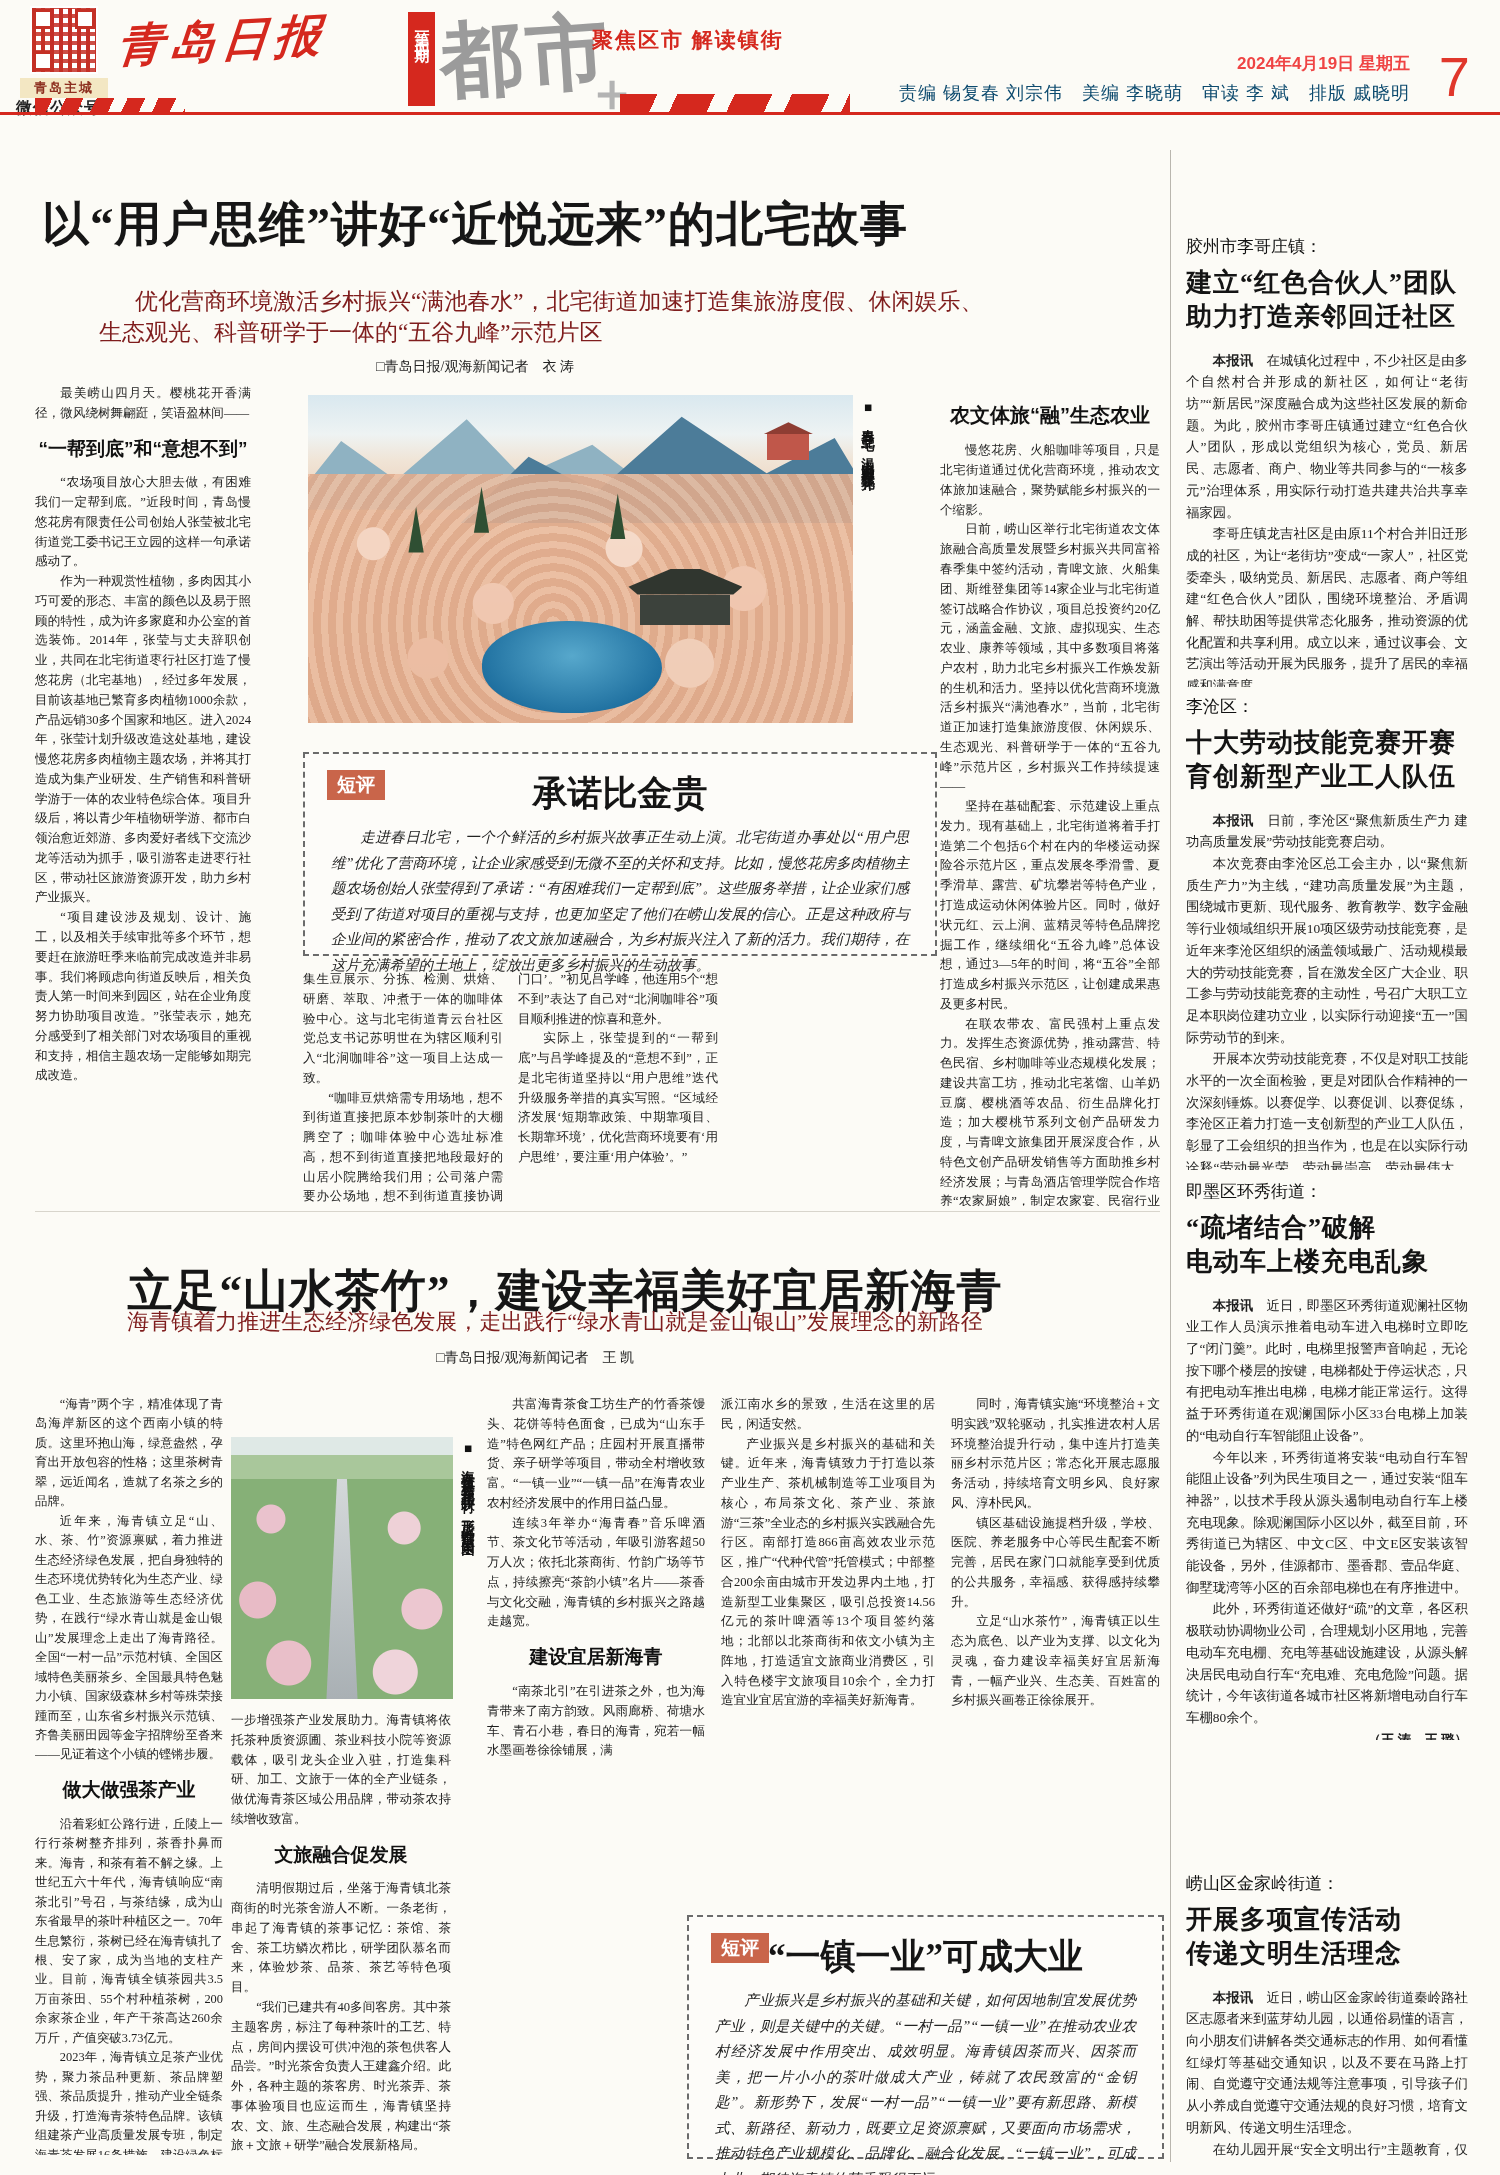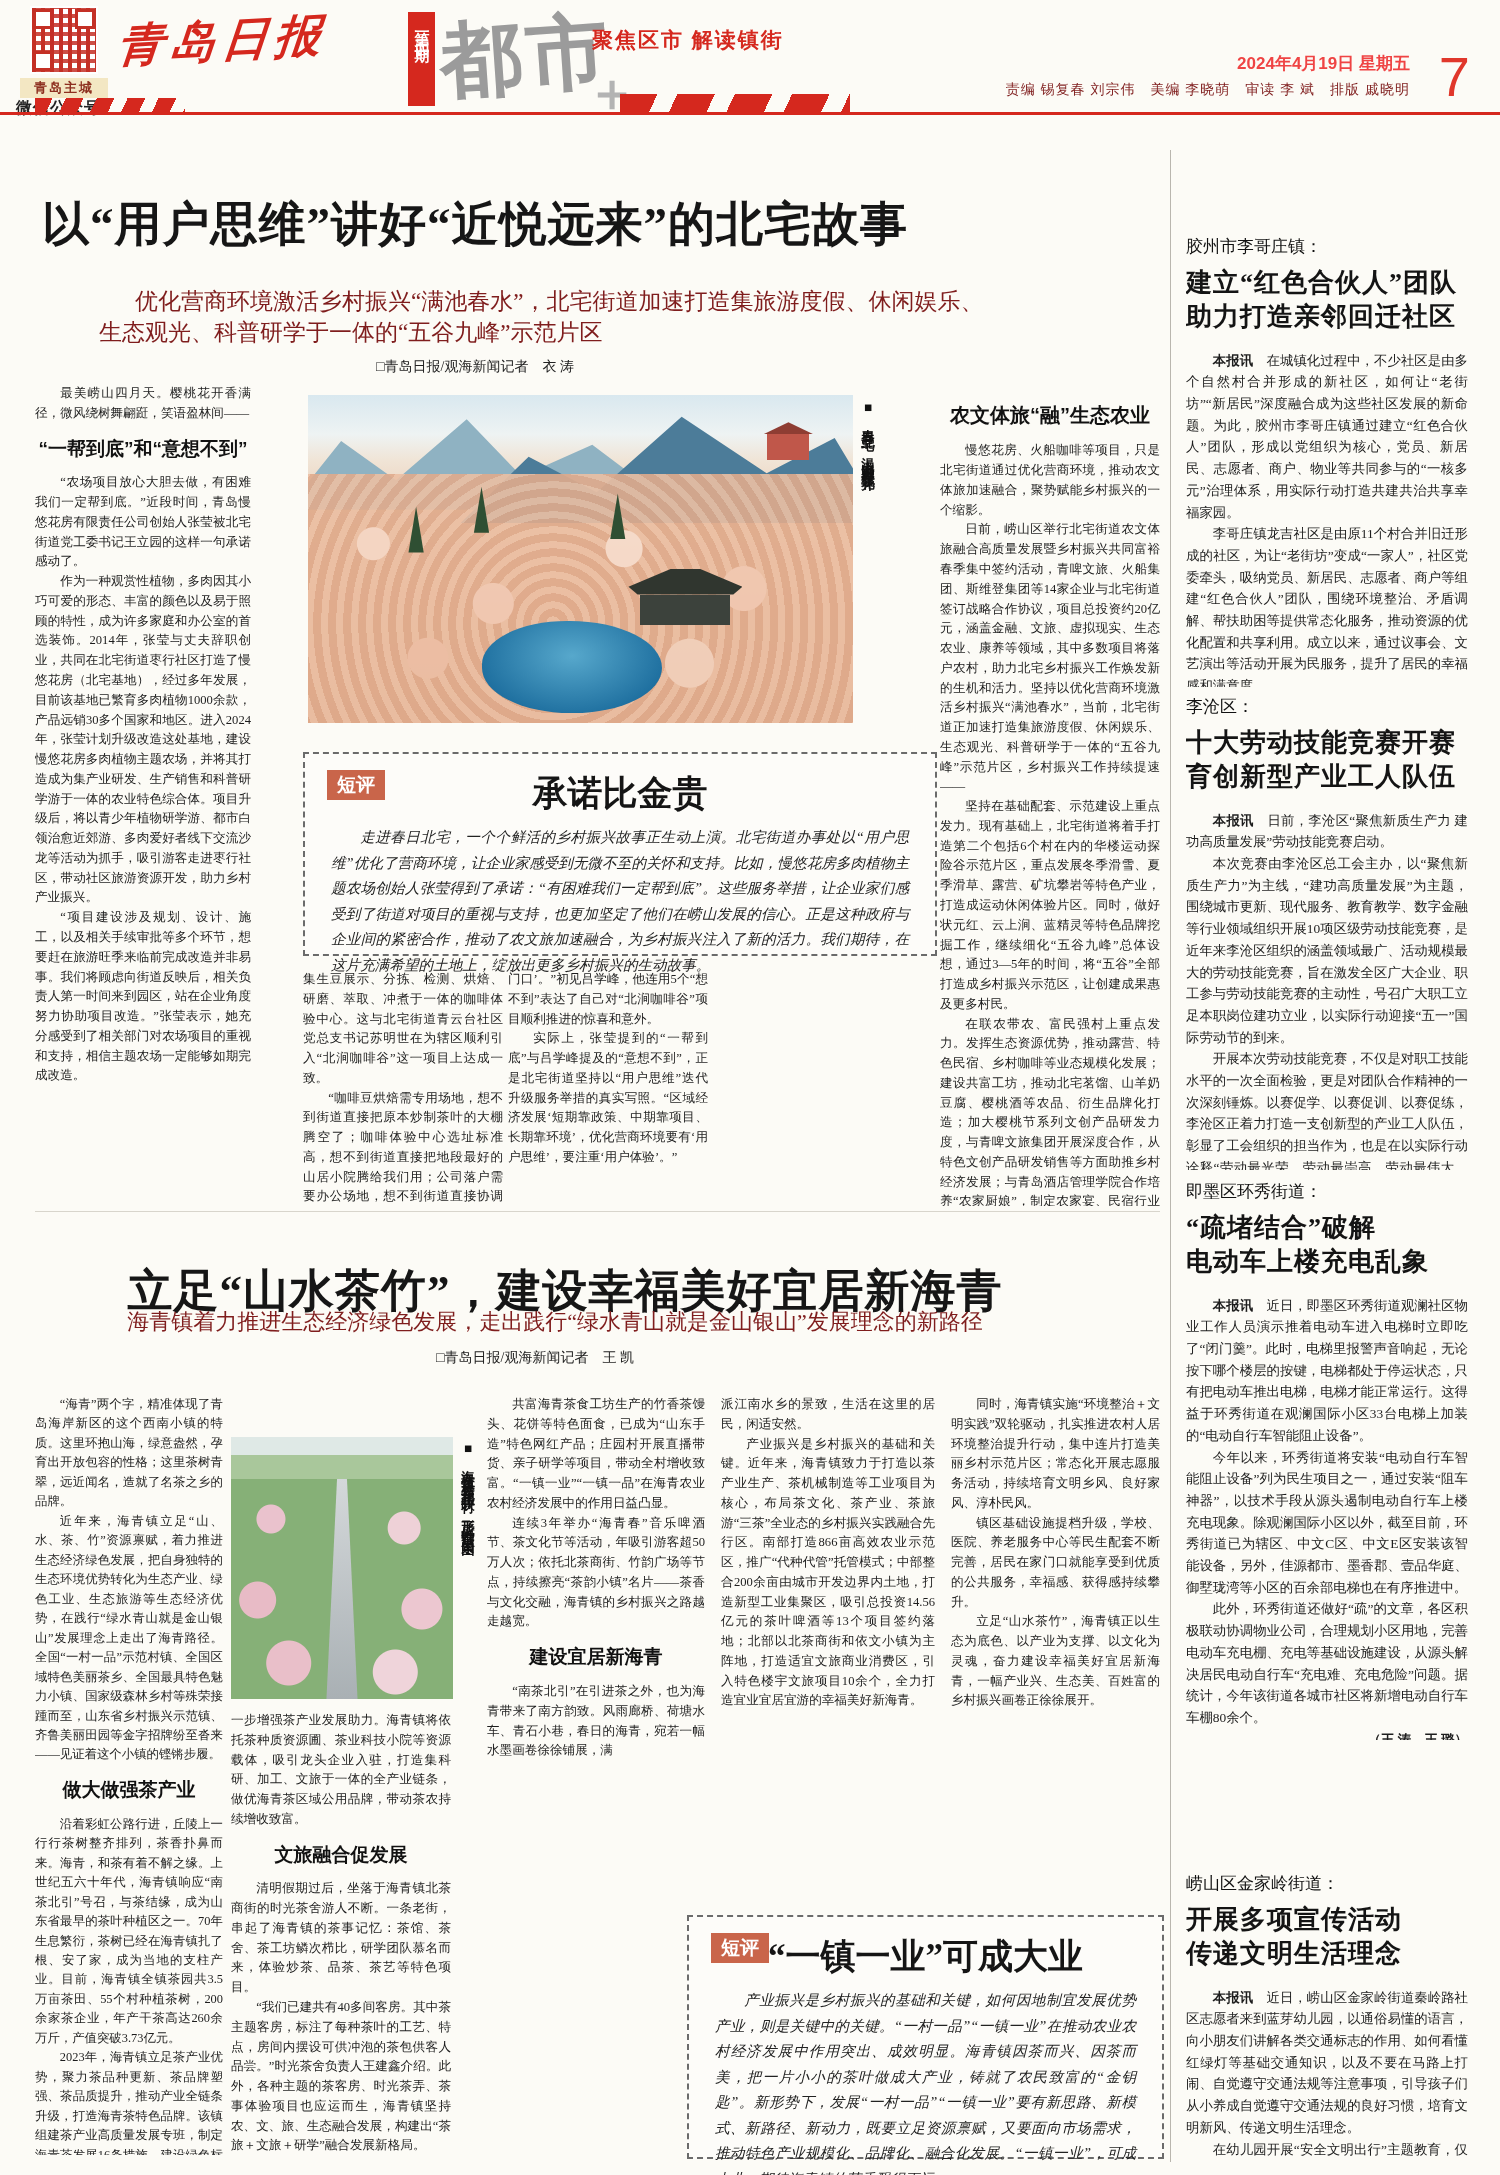--- a/index.html
+++ b/index.html
@@ -20,21 +20,21 @@
       font-style:italic;letter-spacing:6px;transform:skewX(-8deg) rotate(-3deg);}
   .issue-box{position:absolute;left:408px;top:12px;background:#d5281e;color:#fff;
       writing-mode:vertical-rl;font-size:15px;font-weight:bold;padding:8px 4px;letter-spacing:4px;height:78px;}
   .section-name{position:absolute;left:440px;top:2px;color:#9b9b9b;font-size:82px;font-weight:900;
       letter-spacing:4px;transform:rotate(-4deg);font-family:"Liberation Serif",serif;}
   .section-plus{position:absolute;left:586px;top:58px;color:#b3b3b3;font-size:52px;font-weight:bold;}
   .slogan{position:absolute;left:592px;top:26px;color:#d5281e;font-size:21px;font-weight:bold;
       font-family:"Liberation Sans",sans-serif;letter-spacing:2px;}
   .dateline{position:absolute;right:90px;top:52px;text-align:right;font-family:"Liberation Sans",sans-serif;}
   .date{font-size:17px;font-weight:bold;color:#ef4444;}
-  .staff{font-size:14px;color:#7f1d1d;margin-top:6px;letter-spacing:1px;}
+  .staff{font-size:18px;color:#0c4a6e;margin-top:6px;letter-spacing:1px;}
   .pageno{position:absolute;right:30px;top:44px;color:#e0372b;font-size:56px;
       font-family:"Liberation Sans",sans-serif;}
   .rule{position:absolute;top:112px;left:0;width:1500px;height:3px;background:#d5281e;}
   .stripes-left{position:absolute;top:98px;left:35px;width:150px;height:16px;
       background:repeating-linear-gradient(115deg,#d5281e 0 16px,rgba(0,0,0,0) 16px 28px);}
   .stripes-mid{position:absolute;top:94px;left:620px;width:230px;height:20px;
       background:repeating-linear-gradient(115deg,#d5281e 0 34px,rgba(0,0,0,0) 34px 52px);}
   
   .headline{position:absolute;text-align:center;font-weight:900;color:#161616;letter-spacing:1px;}
   .subhead{position:absolute;color:#7f1d1d;font-size:23px;line-height:1.35;}
@@ -159,21 +159,21 @@
     <div class="review" style="left:268px;top:602px;width:630px;height:200px;">
       <span class="review-label">短评</span>
       <div class="review-title">承诺比金贵</div>
       <div class="review-text">走进春日北宅，一个个鲜活的乡村振兴故事正生动上演。北宅街道办事处以“用户思维”优化了营商环境，让企业家感受到无微不至的关怀和支持。比如，慢悠花房多肉植物主题农场创始人张莹得到了承诺：“有困难我们一定帮到底”。这些服务举措，让企业家们感受到了街道对项目的重视与支持，也更加坚定了他们在崂山发展的信心。正是这种政府与企业间的紧密合作，推动了农文旅加速融合，为乡村振兴注入了新的活力。我们期待，在这片充满希望的土地上，绽放出更多乡村振兴的生动故事。</div>
     </div>
 
     <div class="col" style="left:268px;top:820px;width:200px;height:236px;">
       <p class="cont">集生豆展示、分拣、检测、烘焙、研磨、萃取、冲煮于一体的咖啡体验中心。这与北宅街道青云台社区党总支书记苏明世在为辖区顺利引入“北涧咖啡谷”这一项目上达成一致。</p>
       <p>“咖啡豆烘焙需专用场地，想不到街道直接把原本炒制茶叶的大棚腾空了；咖啡体验中心选址标准高，想不到街道直接把地段最好的山居小院腾给我们用；公司落户需要办公场地，想不到街道直接协调生态园与我们共享自家办公场所；咖啡博物馆建设计划刚提出，想不到街道第一时间便帮我们物色场地；了解到家里孩子即将上学，想不到街道主动将人才优待政策送到‘家</p>
     </div>
-    <div class="col" style="left:473px;top:820px;width:200px;height:236px;">
+    <div class="col" style="left:483px;top:820px;width:200px;height:236px;">
       <p class="cont">门口’。”初见吕学峰，他连用5个“想不到”表达了自己对“北涧咖啡谷”项目顺利推进的惊喜和意外。</p>
       <p>实际上，张莹提到的“一帮到底”与吕学峰提及的“意想不到”，正是北宅街道坚持以“用户思维”迭代升级服务举措的真实写照。“区域经济发展‘短期靠政策、中期靠项目、长期靠环境’，优化营商环境要有‘用户思维’，要注重‘用户体验’。”</p>
     </div>
 
     <div class="col" style="left:905px;top:240px;width:220px;height:816px;">
       <div class="inner-head" style="font-size:20px;">农文体旅“融”生态农业</div>
       <p>慢悠花房、火船咖啡等项目，只是北宅街道通过优化营商环境，推动农文体旅加速融合，聚势赋能乡村振兴的一个缩影。</p>
       <p>日前，崂山区举行北宅街道农文体旅融合高质量发展暨乡村振兴共同富裕春季集中签约活动，青啤文旅、火船集团、斯维登集团等14家企业与北宅街道签订战略合作协议，项目总投资约20亿元，涵盖金融、文旅、虚拟现实、生态农业、康养等领域，其中多数项目将落户农村，助力北宅乡村振兴工作焕发新的生机和活力。坚持以优化营商环境激活乡村振兴“满池春水”，当前，北宅街道正加速打造集旅游度假、休闲娱乐、生态观光、科普研学于一体的“五谷九峰”示范片区，乡村振兴工作持续提速——</p>
       <p>坚持在基础配套、示范建设上重点发力。现有基础上，北宅街道将着手打造第二个包括6个村在内的华楼运动探险谷示范片区，重点发展冬季滑雪、夏季滑草、露营、矿坑攀岩等特色产业，打造成运动休闲体验片区。同时，做好状元红、云上涧、蓝精灵等特色品牌挖掘工作，继续细化“五谷九峰”总体设想，通过3—5年的时间，将“五谷”全部打造成乡村振兴示范区，让创建成果惠及更多村民。</p>
       <p>在联农带农、富民强村上重点发力。发挥生态资源优势，推动露营、特色民宿、乡村咖啡等业态规模化发展；建设共富工坊，推动北宅茗馏、山羊奶豆腐、樱桃酒等农品、衍生品牌化打造；加大樱桃节系列文创产品研发力度，与青啤文旅集团开展深度合作，从特色文创产品研发销售等方面助推乡村经济发展；与青岛酒店管理学院合作培养“农家厨娘”，制定农家宴、民宿行业统一标准，精准培育农文体旅融合发展新业态。</p>

